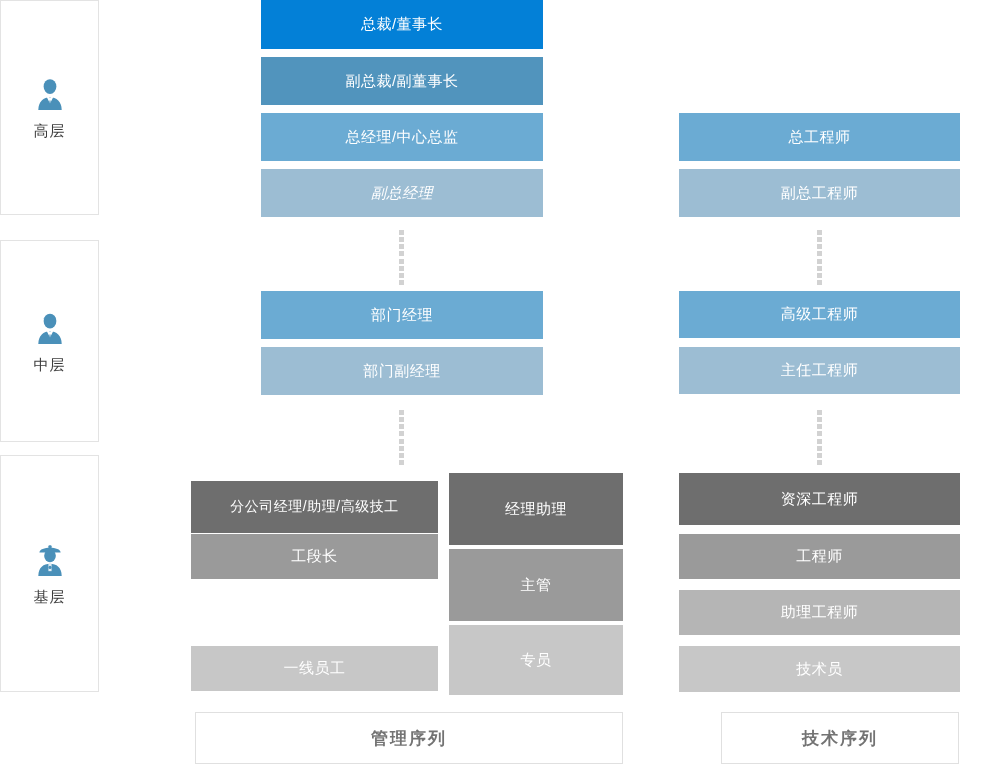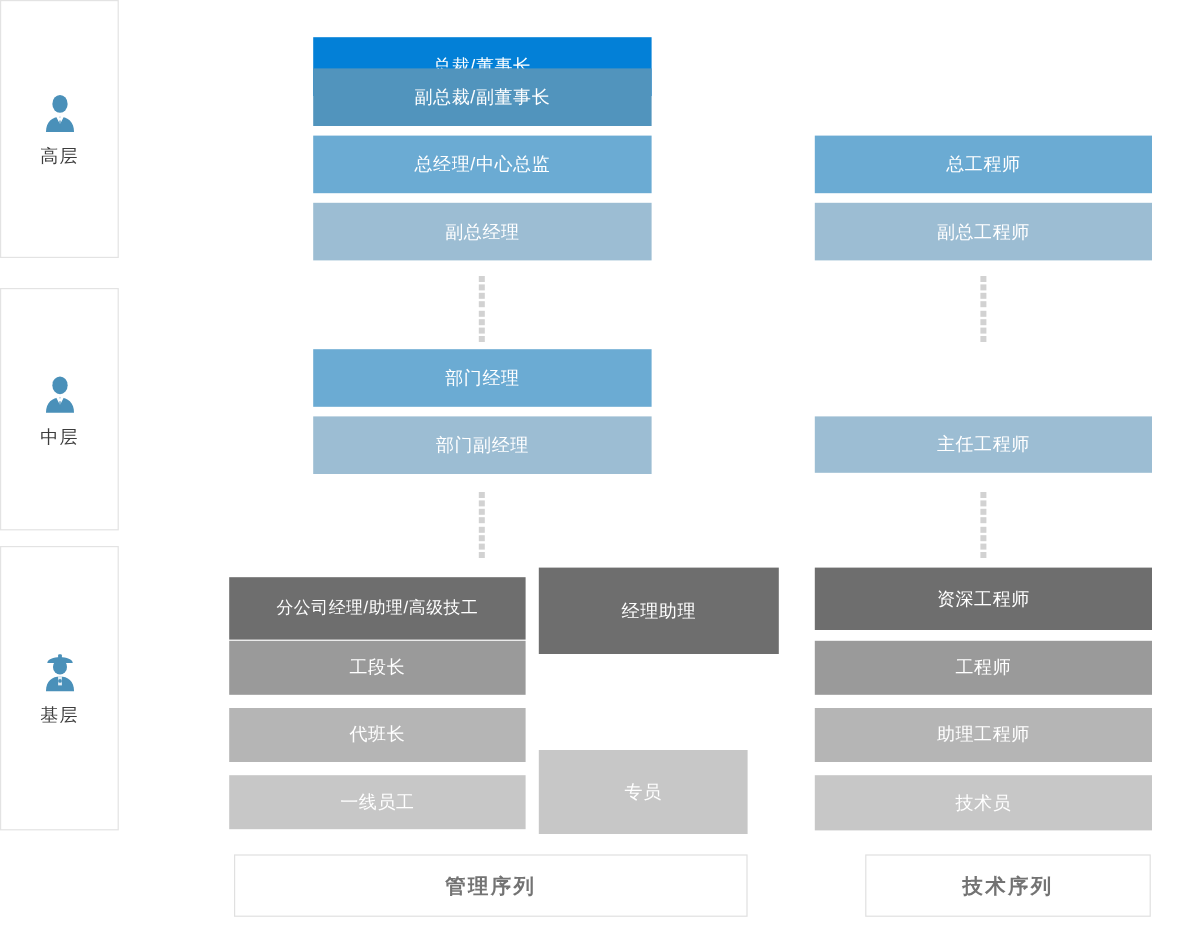--- a/index.html
+++ b/index.html
@@ -125,30 +125,30 @@
       <ellipse cx="32" cy="24" rx="11" ry="12" fill="#4a90b9"></ellipse>
       <path d="M12 18 C12 6 52 6 52 18 Z" fill="#4a90b9"></path>
       <rect x="29" y="4" width="6" height="8" rx="2" fill="#4a90b9"></rect>
       <path d="M10 62 C10 46 20 39 32 39 C44 39 54 46 54 62 Z" fill="#4a90b9"></path>
       <rect x="29" y="39" width="6" height="14" fill="#ffffff" opacity="0.85"></rect>
       <circle cx="32" cy="46" r="3" fill="#4a90b9"></circle>
     </svg>
     <span class="lvl-label">基层</span>
   </div>
 
-  <div class="box" style="left:261px;top:0px;width:282px;height:49px;background:#0380d7;margin-top:31px;">
+  <div class="box" style="left:261px;top:0px;width:282px;height:49px;background:#0380d7;">
     <span>总裁/董事长</span>
   </div>
   <div class="box" style="left:261px;top:57px;width:282px;height:48px;background:#5194bd;">
     <span>副总裁/副董事长</span>
   </div>
   <div class="box" style="left:261px;top:113px;width:282px;height:48px;background:#6babd3;">
     <span>总经理/中心总监</span>
   </div>
-  <div class="box" style="left:261px;top:169px;width:282px;height:48px;background:#9cbdd3;">
+  <div class="box" style="left:261px;top:169px;width:282px;height:48px;background:#9cbdd3;font-style:italic;">
     <span>副总经理</span>
   </div>
 
   <div class="dotted" style="left:399px;top:230px;height:55px;">
       <i style="background: rgb(210, 210, 210);"></i>
       <i style="background: rgb(210, 210, 210);"></i>
       <i style="background: rgb(210, 210, 210);"></i>
       <i style="background: rgb(210, 210, 210);"></i>
       <i style="background: rgb(210, 210, 210);"></i>
       <i style="background: rgb(210, 210, 210);"></i>
@@ -173,29 +173,29 @@
       <i style="background: rgb(210, 210, 210);"></i>
       <i style="background: rgb(210, 210, 210);"></i>
     </div>
 
   <div class="box small-text" style="left:191px;top:481px;width:247px;height:52px;background:#6e6e6e;">
     <span>分公司经理/助理/高级技工</span>
   </div>
   <div class="box" style="left:191px;top:534px;width:247px;height:45px;background:#9a9a9a;">
     <span>工段长</span>
   </div>
-  <div class="box" style="left:191px;top:590px;width:247px;height:45px;background:#b5b5b5;">
-    <span>代班长</span>
-  </div>
   <div class="box" style="left:191px;top:646px;width:247px;height:45px;background:#c7c7c7;">
     <span>一线员工</span>
   </div>
 
-  <div class="box" style="left:449px;top:473px;width:200px;height:72px;background:#6e6e6e;">
+  <div class="box" style="left:449px;top:473px;width:174px;height:72px;background:#6e6e6e;">
     <span>经理助理</span>
+  </div>
+  <div class="box" style="left:449px;top:549px;width:174px;height:72px;background:#9a9a9a;">
+    <span>主管</span>
   </div>
   <div class="box" style="left:449px;top:625px;width:174px;height:70px;background:#c7c7c7;">
     <span>专员</span>
   </div>
 
   <div class="box" style="left:679px;top:113px;width:281px;height:48px;background:#6babd3;">
     <span>总工程师</span>
   </div>
   <div class="box" style="left:679px;top:169px;width:281px;height:48px;background:#9cbdd3;justify-content:center;">
     <span>副总工程师</span>
@@ -205,20 +205,23 @@
       <i style="background: rgb(210, 210, 210);"></i>
       <i style="background: rgb(210, 210, 210);"></i>
       <i style="background: rgb(210, 210, 210);"></i>
       <i style="background: rgb(210, 210, 210);"></i>
       <i style="background: rgb(210, 210, 210);"></i>
       <i style="background: rgb(210, 210, 210);"></i>
       <i style="background: rgb(210, 210, 210);"></i>
       <i style="background: rgb(210, 210, 210);"></i>
     </div>
 
+  <div class="box" style="left:679px;top:291px;width:281px;height:47px;background:#6babd3;">
+    <span>高级工程师</span>
+  </div>
   <div class="box" style="left:679px;top:347px;width:281px;height:47px;background:#9cbdd3;">
     <span>主任工程师</span>
   </div>
 
   <div class="dotted" style="left:817px;top:410px;height:55px;">
       <i style="background: rgb(210, 210, 210);"></i>
       <i style="background: rgb(210, 210, 210);"></i>
       <i style="background: rgb(210, 210, 210);"></i>
       <i style="background: rgb(210, 210, 210);"></i>
       <i style="background: rgb(210, 210, 210);"></i>

